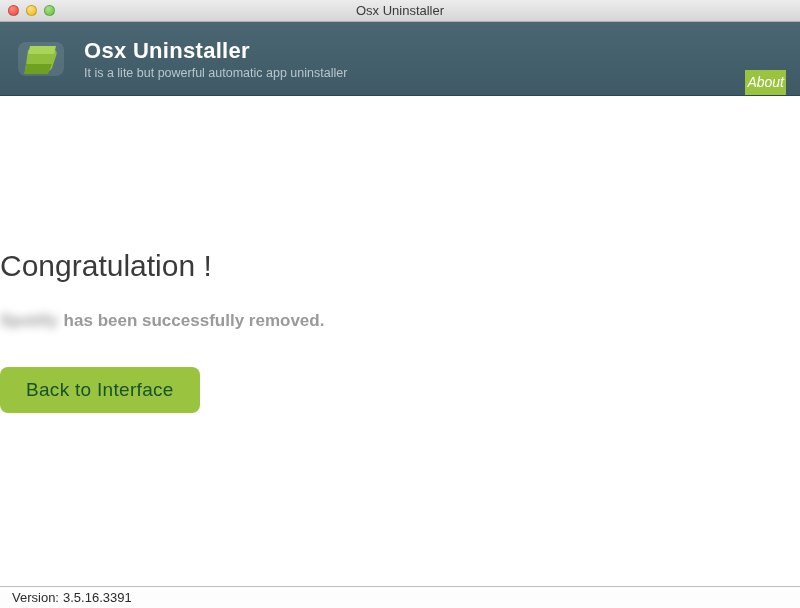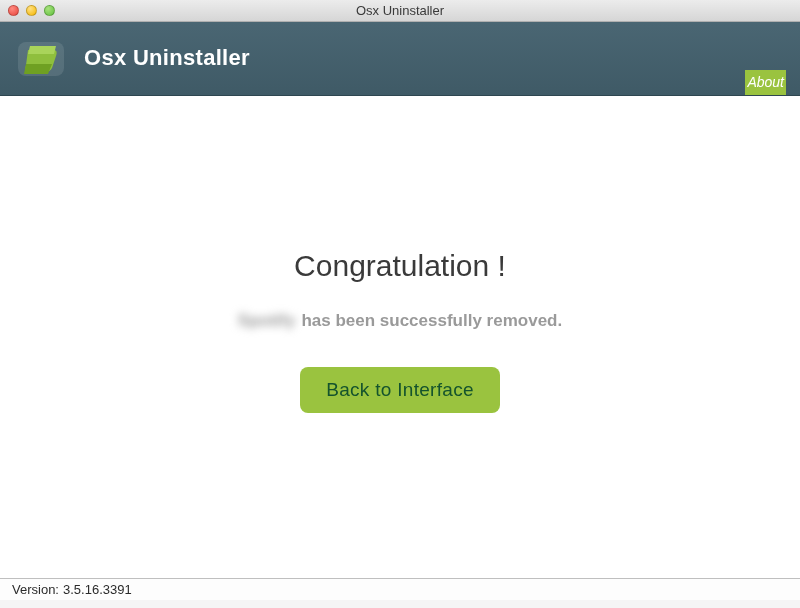--- a/index.html
+++ b/index.html
@@ -82,21 +82,21 @@
       cursor: pointer;
       font-family: inherit;
       font-style: italic;
     }
     .content {
       background: #fff;
       margin: 0;
       height: calc(608px - 22px - 74px - 22px);
       display: flex;
       flex-direction: column;
-      align-items: center;
+      align-items: flex-start;
       justify-content: center;
       gap: 20px;
       padding-bottom: 20px;
     }
     .congrats-heading {
       font-size: 30px;
       color: #3a3a3a;
       font-weight: normal;
       margin-bottom: 8px;
     }
@@ -125,21 +125,21 @@
       border: none;
       border-radius: 8px;
       font-size: 19px;
       padding: 12px 26px;
       cursor: pointer;
       font-family: inherit;
       letter-spacing: 0.3px;
     }
     .footer {
       position: absolute;
-      bottom: 8px;
+      bottom: 0;
       left: 0;
       right: 0;
       height: 22px;
       background: #fdfdfd;
       border-top: 1px solid #bfbfbf;
       display: flex;
       align-items: center;
       padding-left: 12px;
       font-size: 13px;
       color: #2b2b2b;
@@ -163,20 +163,21 @@
     <svg width="54" height="50" viewBox="0 0 54 50">
       <rect x="4" y="8" width="46" height="34" rx="8" fill="#e8eef0" opacity="0.12"></rect>
       <path d="M10 14 Q10 8 17 8 L42 8 Q48 8 46 16 L41 34 Q39 42 32 42 L12 42 Q5 42 8 33 Z" fill="none"></path>
       <path d="M14 16 L40 16 Q44 16 42 22 L38 34 Q36 38 31 38 L15 38 Q10 38 12 31 Z" fill="#8fbf3d"></path>
       <path d="M12 30 L38 30 L34 40 L10 40 Z" fill="#6fa022"></path>
       <path d="M16 12 L42 12 L40 20 L14 20 Z" fill="#a9d45a"></path>
     </svg>
   </div>
   <div class="header-text">
     <div class="app-title">Osx Uninstaller</div>
+    <div class="app-tagline">It is a lite but powerful automatic app uninstaller</div>
   </div>
   <button class="about-btn">About</button>
 </div>
 
 <div class="content">
   <h1 class="congrats-heading">Congratulation !</h1>
   <div class="removed-line">
     <span class="blurred-app">Spotify</span>
     <span>has been successfully removed.</span>
   </div>

